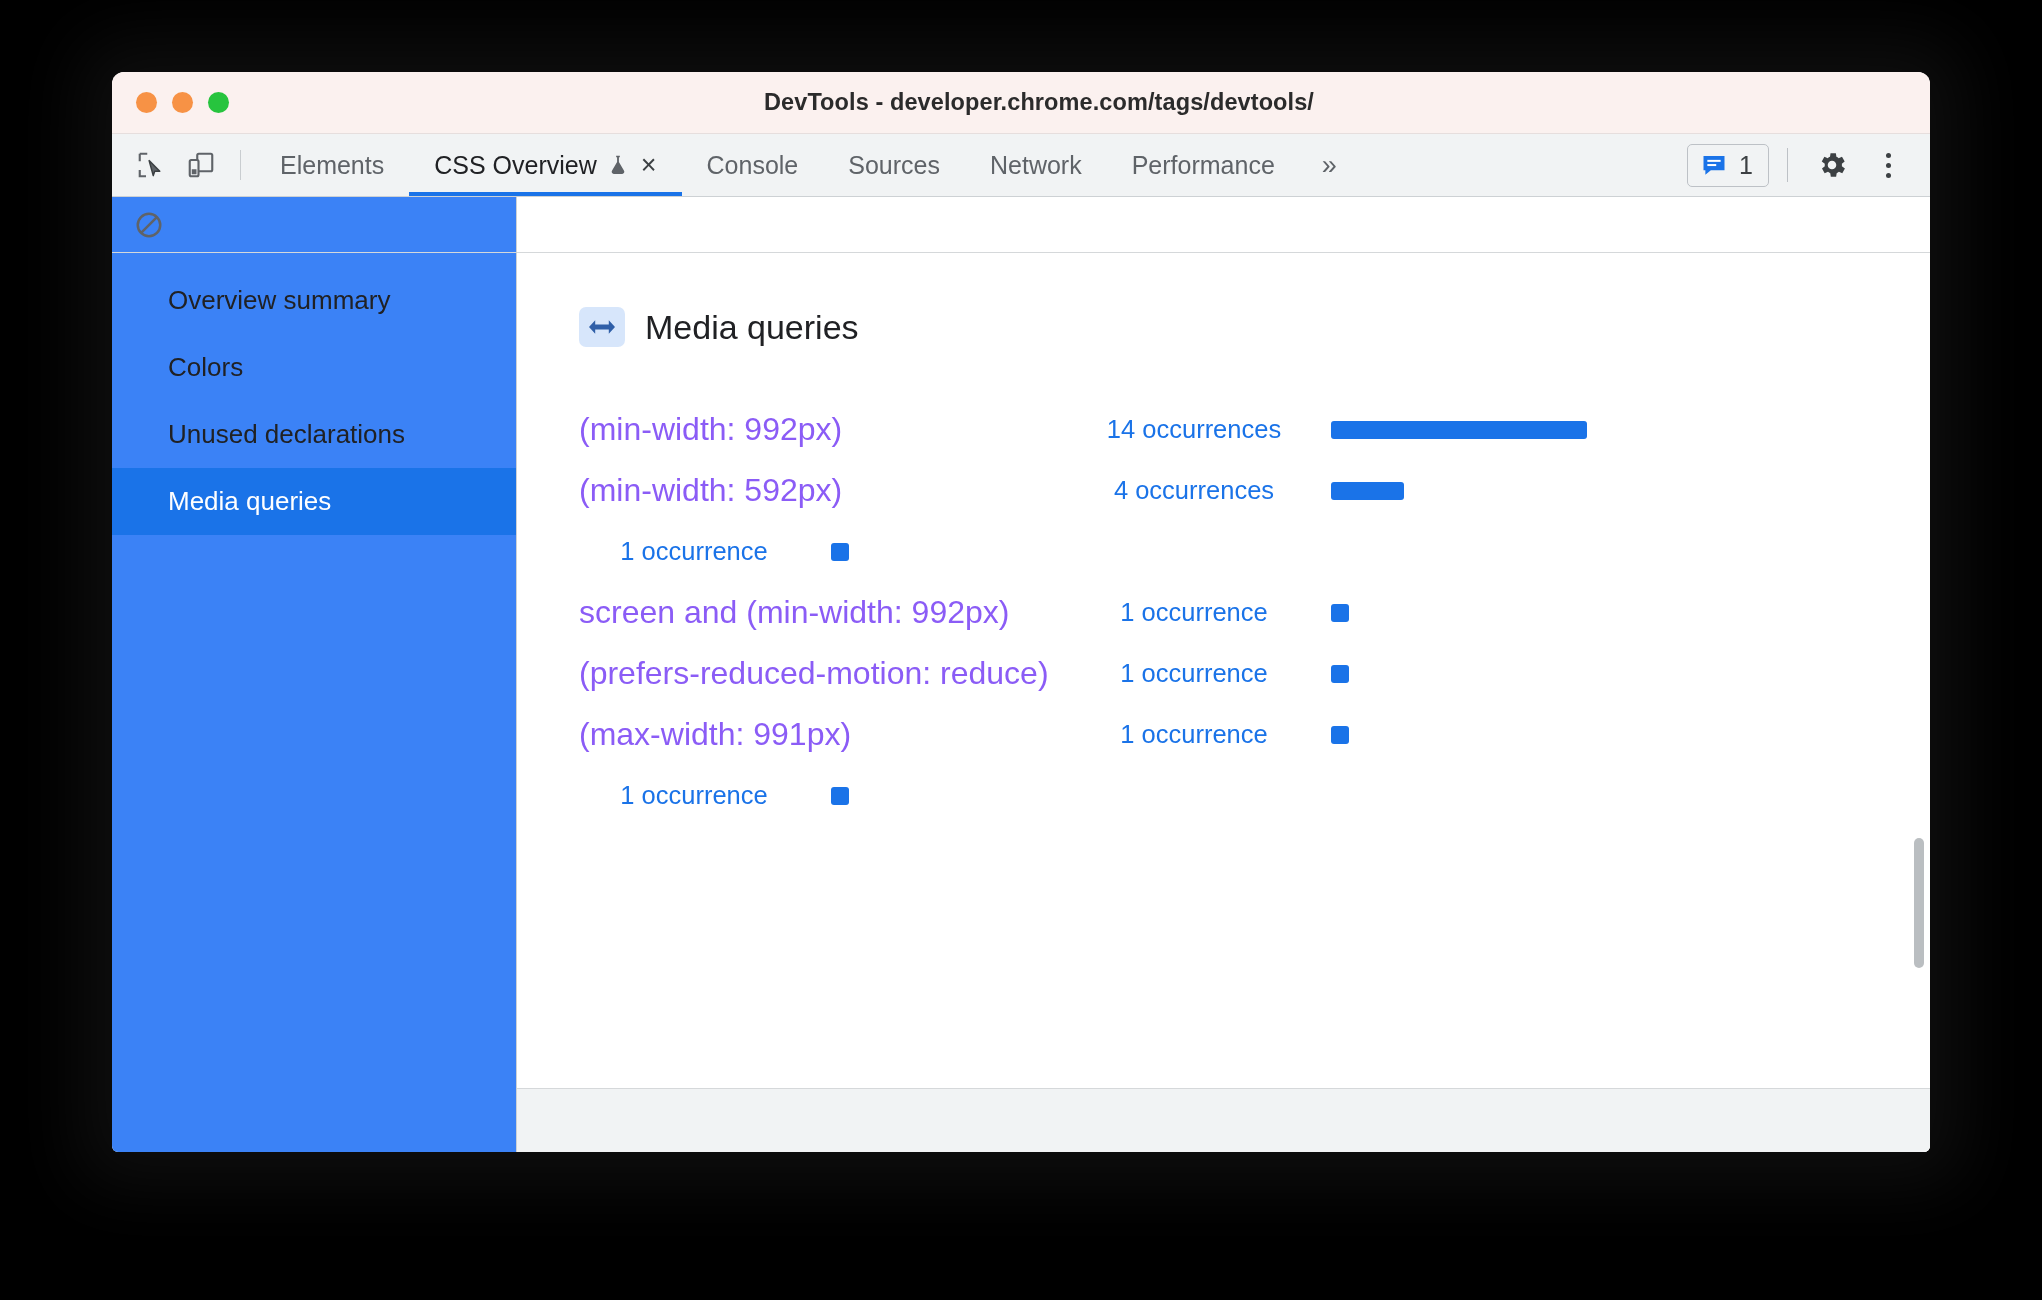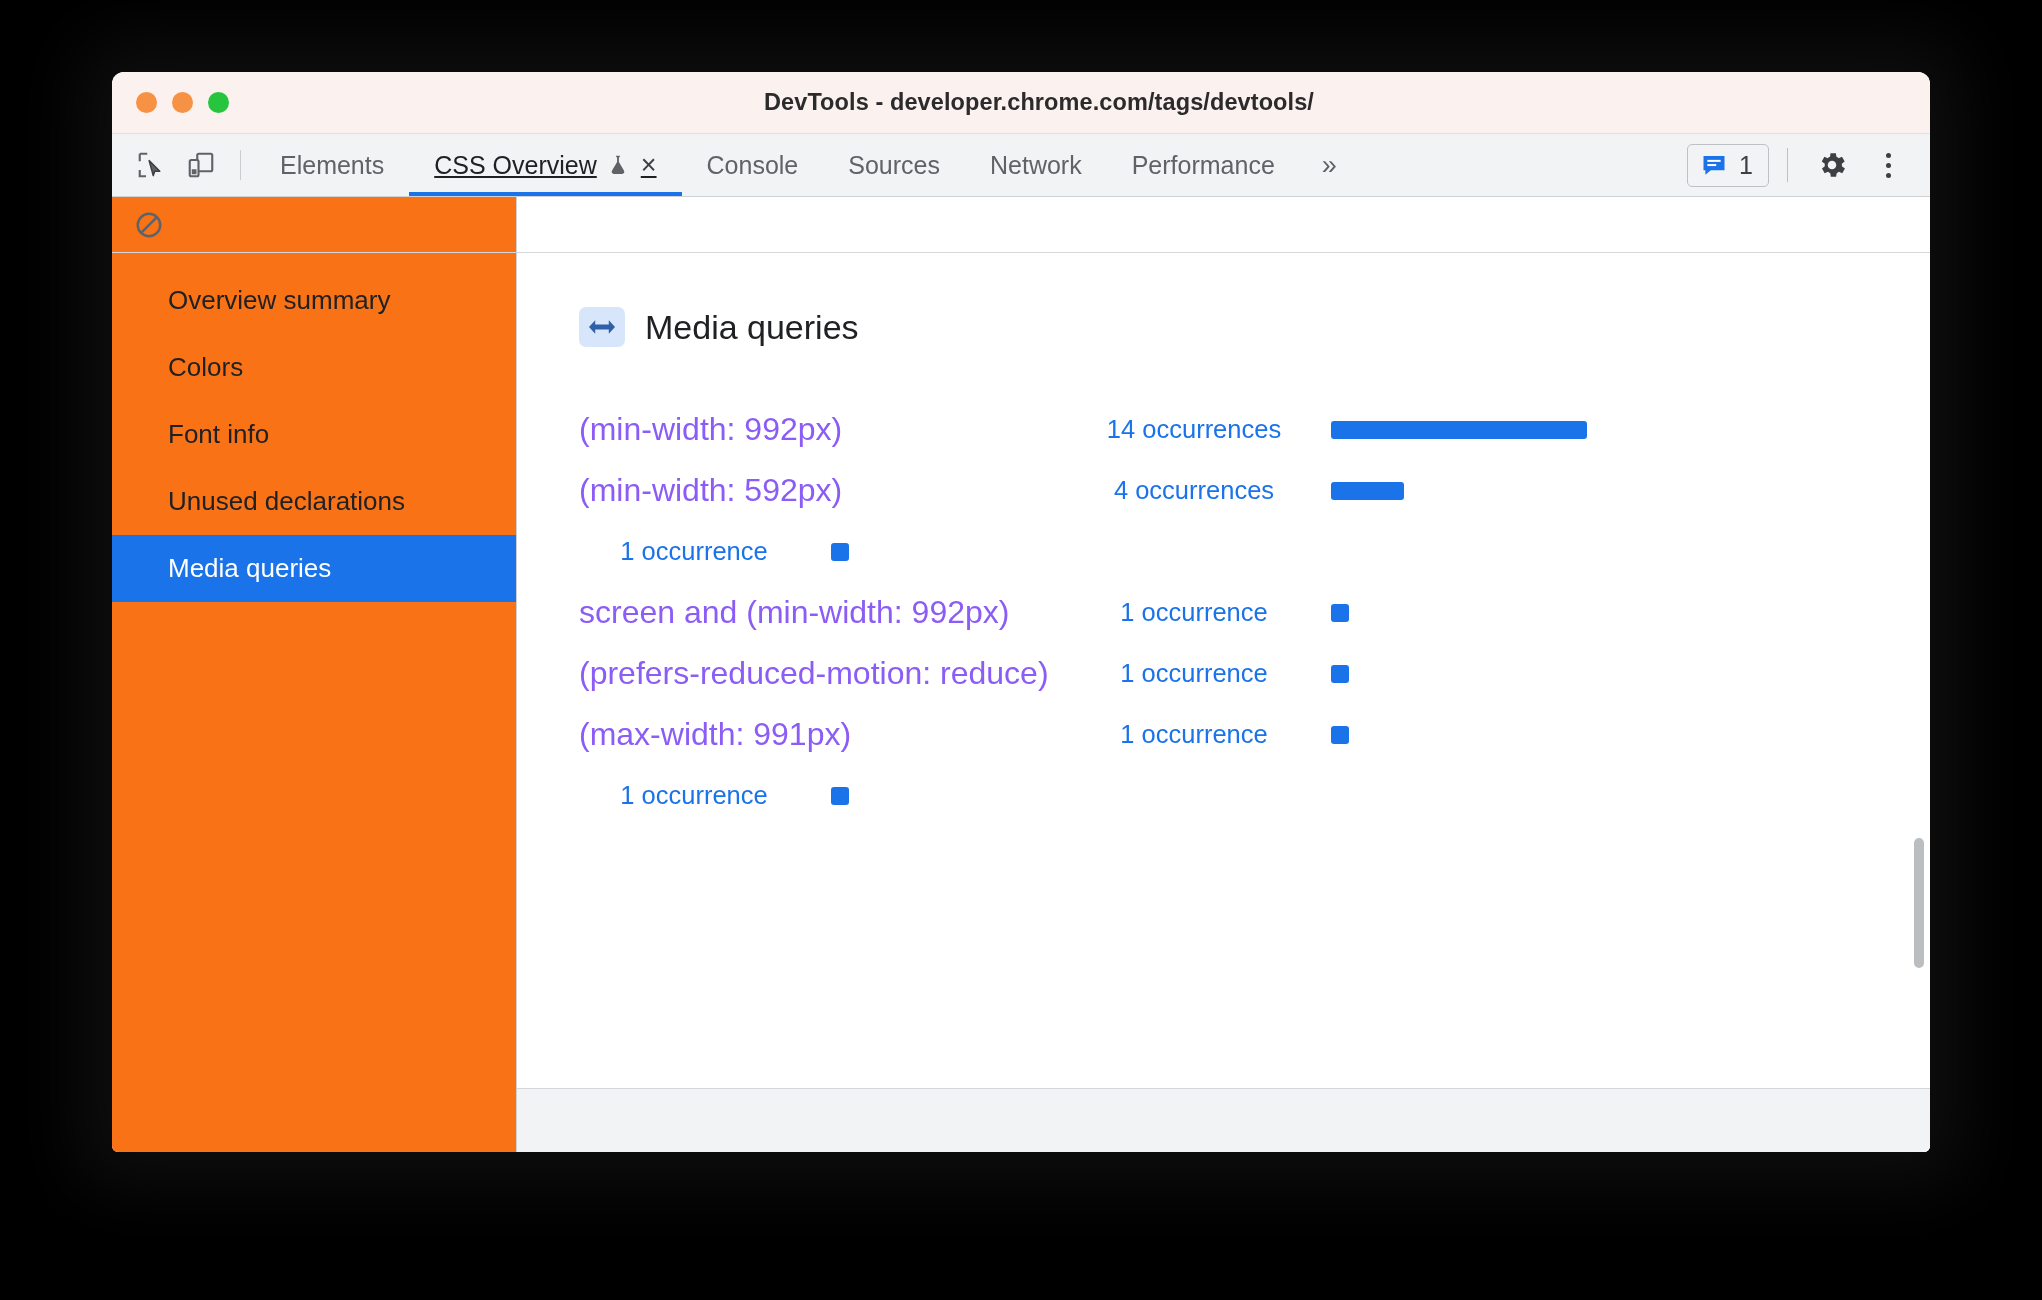--- a/index.html
+++ b/index.html
@@ -102,21 +102,21 @@
     display: flex;
     align-items: center;
     gap: 10px;
     padding: 0 25px;
     font-size: 25px;
     color: #5f6368;
     cursor: pointer;
     position: relative;
     white-space: nowrap;
   }
-  .tab.active { color: #202124; text-decoration: underline; }
+  .tab.active { color: #202124; }
   .tab.active::after {
     content: "";
     position: absolute;
     left: 0; right: 0; bottom: 0;
     height: 4px;
     background: #1a73e8;
   }
   .tab-close {
     font-size: 27px;
     color: #3c4043;
@@ -186,21 +186,21 @@
   #body-split {
     flex: 1;
     display: flex;
     min-height: 0;
   }
 
   
   #sidebar {
     width: 405px;
     flex: 0 0 405px;
-    background: #f97316;
+    background: #3b82f6;
     border-right: 1px solid #cdd1d4;
     display: flex;
     flex-direction: column;
   }
   #sidebar-toolbar {
     height: 56px;
     flex: 0 0 56px;
     border-bottom: 1px solid #d5d8da;
     display: flex;
     align-items: center;
@@ -433,23 +433,20 @@
       </div>
 
       <div id="sidebar-list">
         <div class="side-item">
           <span>Overview summary</span>
         </div>
         <div class="side-item">
           <span>Colors</span>
         </div>
         <div class="side-item">
-          <span>Font info</span>
-        </div>
-        <div class="side-item">
           <span>Unused declarations</span>
         </div>
         <div class="side-item selected">
           <span>Media queries</span>
         </div>
       </div>
 
     </div>
 
     <div id="main">

